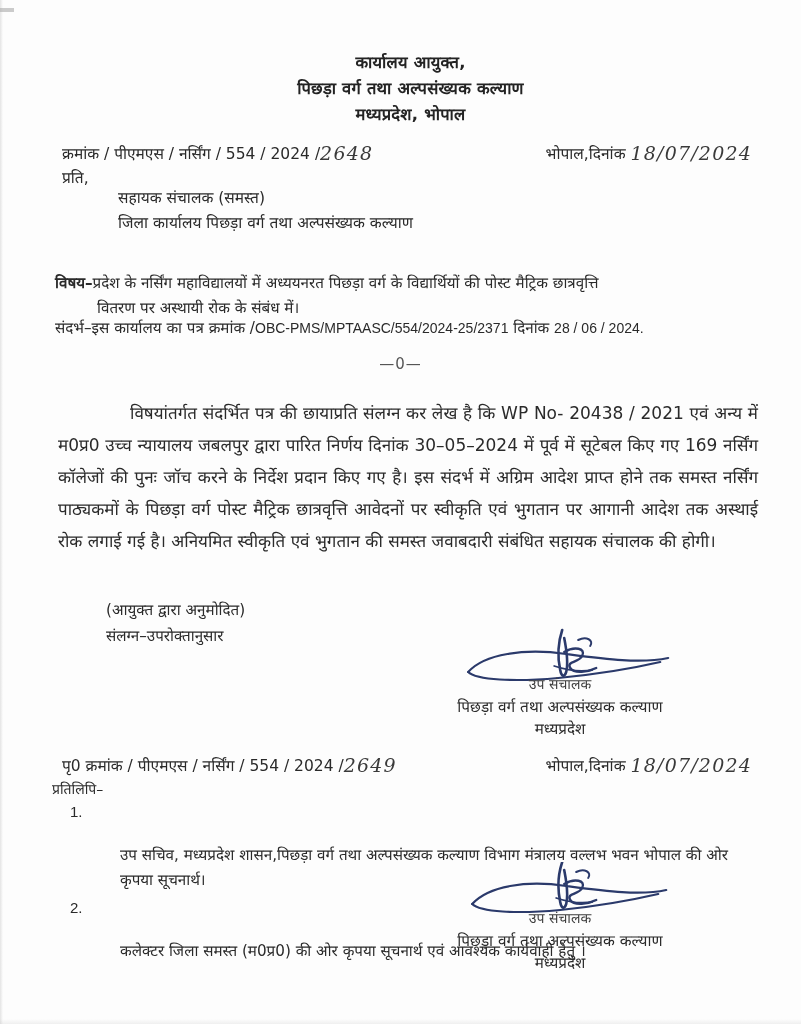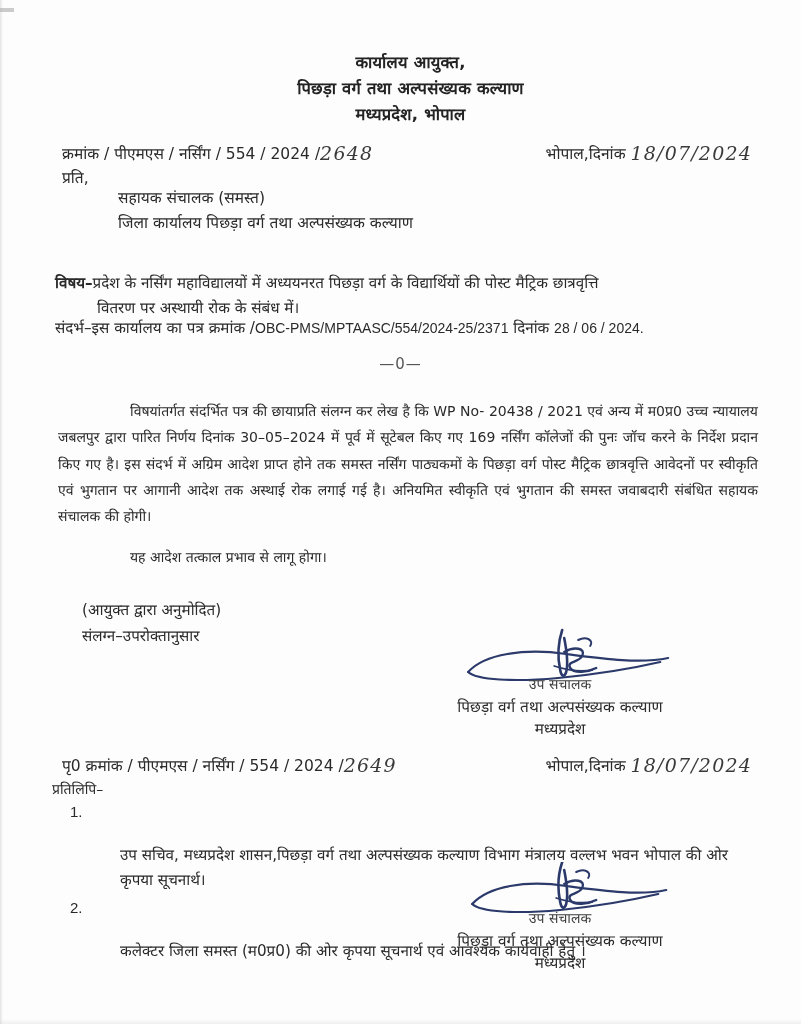--- a/index.html
+++ b/index.html
@@ -125,38 +125,38 @@
 
   
   .body-block {
     position: absolute;
     left: 58px; top: 398px;
     width: 700px;
     line-height: 1.88;
   }
   .body-block p {
     margin: 0;
-    font-size: 14px;
+    font-size: 17px;
     text-align: justify;
     text-justify: inter-word;
   }
   .body-block p.indent { text-indent: 72px; }
   .body-block p.closing {
     text-indent: 72px;
     margin-top: 14px;
     text-align: left;
   }
 
   
   .approval {
     position: absolute;
     left: 82px; top: 598px;
     line-height: 1.7;
   }
-  .approval div { font-size: 15.2px; }
+  .approval div { font-size: 15.2px; margin-left: 24px; }
 
   
   .sigblock {
     position: absolute;
     width: 420px;
     text-align: center;
   }
   .sigblock.first { left: 350px; top: 628px; }
   .sigblock.second { left: 350px; top: 862px; }
   .sig-svg-wrap {
@@ -267,21 +267,20 @@
   <div class="reference-line">
     <span>संदर्भ–</span><span>इस कार्यालय का पत्र क्रमांक /</span><span class="latin">OBC-PMS/MPTAASC/554/2024-25/2371</span>
     <span>दिनांक</span>
     <span class="latin">28 / 06 / 2024.</span>
   </div>
 
   <div class="separator">—0—</div>
 
   <div class="body-block">
     <p class="indent">विषयांतर्गत संदर्भित पत्र की छायाप्रति संलग्न कर लेख है कि WP No- 20438 / 2021 एवं अन्य में म0प्र0 उच्च न्यायालय जबलपुर द्वारा पारित निर्णय दिनांक 30–05–2024 में पूर्व में सूटेबल किए गए 169 नर्सिंग कॉलेजों की पुनः जॉच करने के निर्देश प्रदान किए गए है। इस संदर्भ में अग्रिम आदेश प्राप्त होने तक समस्त नर्सिंग पाठ्यकमों के पिछड़ा वर्ग पोस्ट मैट्रिक छात्रवृत्ति आवेदनों पर स्वीकृति एवं भुगतान पर आगानी आदेश तक अस्थाई रोक लगाई गई है। अनियमित स्वीकृति एवं भुगतान की समस्त जवाबदारी संबंधित सहायक संचालक की होगी।</p>
-    <p class="closing">यह आदेश तत्काल प्रभाव से लागू होगा।</p>
   </div>
 
   <div class="approval">
     <div>(आयुक्त द्वारा अनुमोदित)</div>
     <div>संलग्न–उपरोक्तानुसार</div>
   </div>
 
   <div class="sigblock first">
     <div class="sig-svg-wrap">
       <svg width="230" height="62" viewBox="0 0 230 62" fill="none" xmlns="http://www.w3.org/2000/svg">

